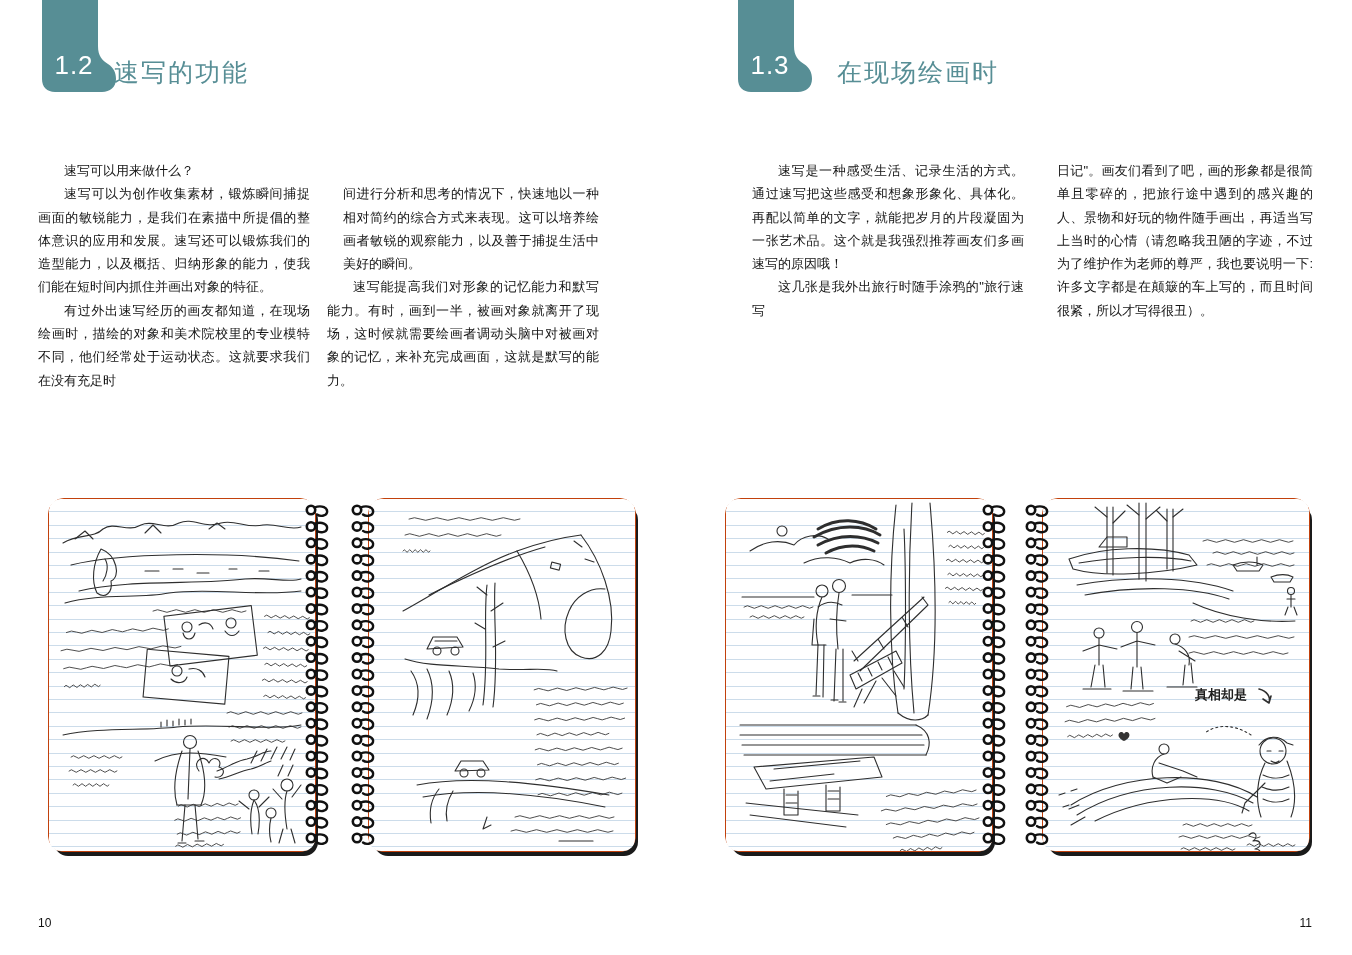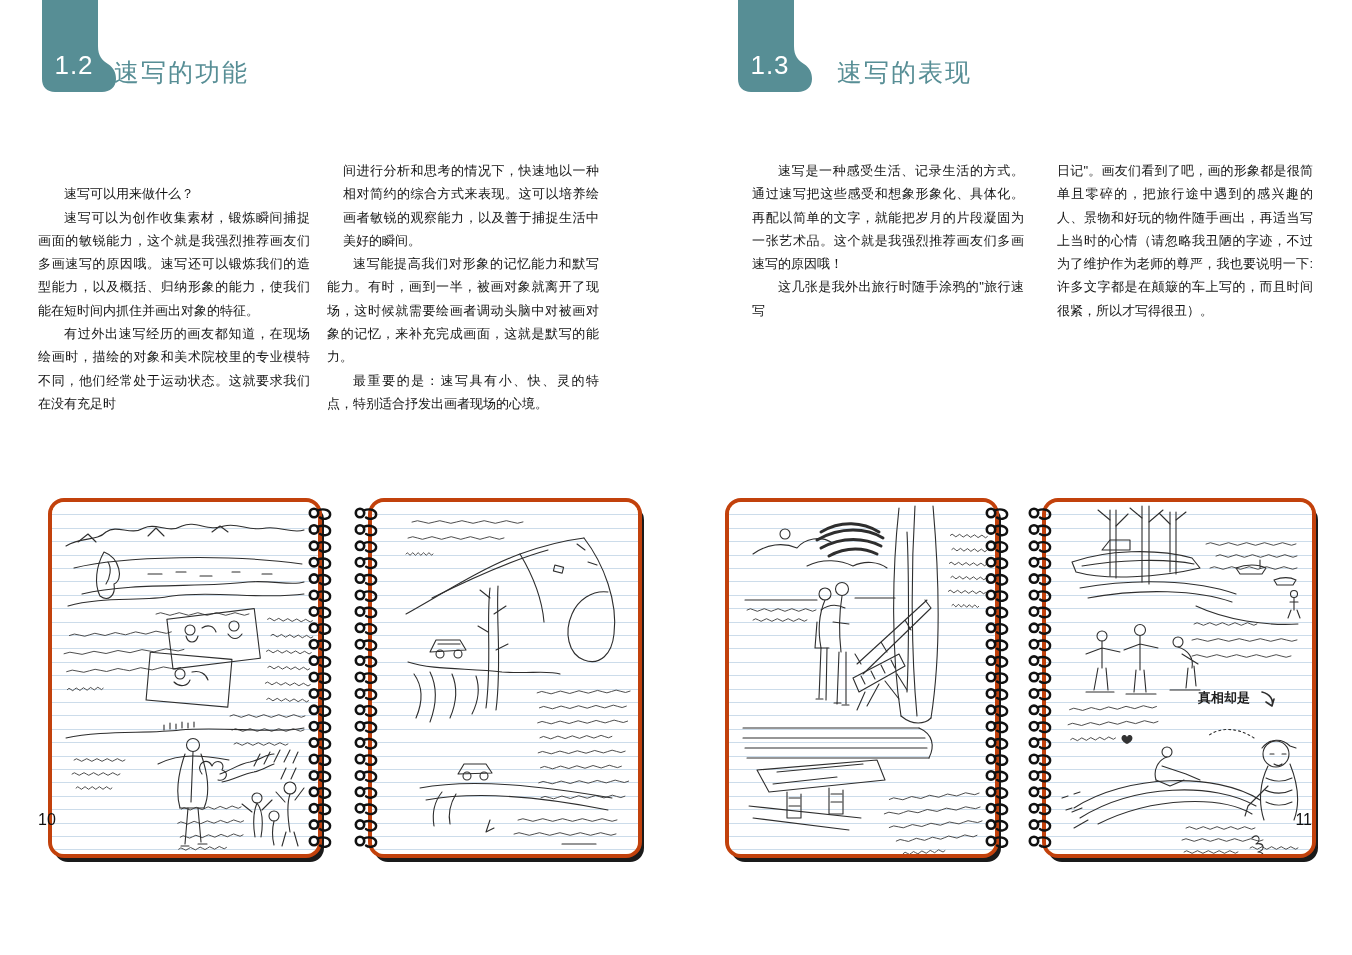--- a/index.html
+++ b/index.html
@@ -1,20 +1,20 @@
 <!DOCTYPE html>
 <html><head>
 <meta charset="utf-8">
 <style>
   html,body{margin:0;padding:0;background:#ffffff;}
   body{
     width:1352px;height:955px;position:relative;overflow:hidden;
     font-family:"Liberation Sans","DejaVu Sans",sans-serif;color:#1c1c1c;
   }
-  .page{position:absolute;top:0;width:676px;height:854px;}
+  .page{position:absolute;top:0;width:676px;height:955px;}
   #pageL{left:0;}
   #pageR{left:676px;}
 
   
   .tab{position:absolute;top:0;width:74px;height:92px;}
   #pageL .tab{left:42px;}
   #pageR .tab{left:62px;}
   .tab svg{position:absolute;left:0;top:0;}
   .tab-shape{fill:#578e95;}
   .tab .num{
@@ -30,28 +30,28 @@
 
   
   .cols{position:absolute;top:159px;display:flex;gap:17px;align-items:flex-end;}
   #pageL .cols{left:38px;}
   #pageR .cols{left:76px;}
   .col{width:272px;font-size:13px;line-height:23.3px;text-align:justify;color:#141414;}
   .col p{margin:0;text-indent:2em;}
   .col p.cont{text-indent:0;margin-left:16px;}
 
   
-  .pnum{position:absolute;bottom:25px;font-size:16px;color:#111;}
+  .pnum{position:absolute;bottom:25px;font-size:12px;color:#111;}
   #pageL .pnum{left:38px;}
   #pageR .pnum{right:40px;}
 
   
   .panel{
     position:absolute;top:498px;width:266px;height:352px;
-    border:4px solid #c2410c;border-radius:16px;background:#fdba74;
+    border:1px solid #c2410c;border-radius:16px;background:#fdba74;
     box-shadow:4px 6px 0 -2px #1a1a1a;margin:0;
   }
   .panel .paper{
     position:absolute;inset:0;border-radius:12px;overflow:hidden;
     background:repeating-linear-gradient(#ffffff 0 12.4px,#ccdcea 12.4px 13.4px);
   }
   .panel .art{position:absolute;left:0;top:0;width:266px;height:352px;}
   #panelA{left:48px;}
   #panelB{left:368px;}
   #panelC{left:49px;}
@@ -110,27 +110,26 @@
       <svg width="74" height="92" viewBox="0 0 74 92">
         <path class="tab-shape" d="M0 0 H56 V46 C56 56 60 60 66 64 C72 68 74 73 74 79 C74 87 68 92 60 92 H13 C5 92 0 87 0 79 Z"></path>
       </svg>
       <span class="num">1.2</span>
     </div>
     <h1 class="section-title">速写的功能</h1>
 
     <div class="cols">
       <div class="col">
         <p>速写可以用来做什么？</p>
-        <p>速写可以为创作收集素材，锻炼瞬间捕捉画面的敏锐能力，这个就是我强烈推荐画友们多画速写的原因哦。速写还可以锻炼我们的造型能力，以及概括、归纳形象的能力，使我们能在短时间内抓住并画出对象的特征。</p>
+        <p>速写可以为创作收集素材，锻炼瞬间捕捉画面的敏锐能力，是我们在素描中所提倡的整体意识的应用和发展。速写还可以锻炼我们的造型能力，以及概括、归纳形象的能力，使我们能在短时间内抓住并画出对象的特征。</p>
         <p>有过外出速写经历的画友都知道，在现场绘画时，描绘的对象和美术院校里的专业模特不同，他们经常处于运动状态。这就要求我们在没有充足时</p>
       </div>
       <div class="col">
         <p class="cont">间进行分析和思考的情况下，快速地以一种相对简约的综合方式来表现。这可以培养绘画者敏锐的观察能力，以及善于捕捉生活中美好的瞬间。</p>
         <p>速写能提高我们对形象的记忆能力和默写能力。有时，画到一半，被画对象就离开了现场，这时候就需要绘画者调动头脑中对被画对象的记忆，来补充完成画面，这就是默写的能力。</p>
-        <p>最重要的是：速写具有小、快、灵的特点，特别适合抒发出画者现场的心境。</p>
       </div>
     </div>
 
     <figure class="panel" id="panelA">
       <div class="paper"></div>
       <svg class="art" viewBox="0 0 266 352">
         <g class="ink">
           <path d="M14 44 C30 34 44 40 54 30 C66 22 78 34 92 26 C104 20 116 32 130 24 C144 18 156 30 172 24 C186 20 198 30 214 26 C228 24 240 32 252 28"></path>
           <path d="M26 40 l10 -8 8 8 M96 34 l8 -8 8 8 M160 30 l8 -6 8 6"></path>
           <path d="M22 66 C70 54 180 52 250 62"></path>
@@ -258,21 +257,21 @@
   </section>
 
   <section class="page" id="pageR">
 
     <div class="tab">
       <svg width="74" height="92" viewBox="0 0 74 92">
         <path class="tab-shape" d="M0 0 H56 V46 C56 56 60 60 66 64 C72 68 74 73 74 79 C74 87 68 92 60 92 H13 C5 92 0 87 0 79 Z"></path>
       </svg>
       <span class="num">1.3</span>
     </div>
-    <h1 class="section-title">速写的表现</h1>
+    <h1 class="section-title">在现场绘画时</h1>
 
     <div class="cols">
       <div class="col">
         <p>速写是一种感受生活、记录生活的方式。通过速写把这些感受和想象形象化、具体化。再配以简单的文字，就能把岁月的片段凝固为一张艺术品。这个就是我强烈推荐画友们多画速写的原因哦！</p>
         <p>这几张是我外出旅行时随手涂鸦的"旅行速写</p>
       </div>
       <div class="col">
         <p class="cont">日记"。画友们看到了吧，画的形象都是很简单且零碎的，把旅行途中遇到的感兴趣的人、景物和好玩的物件随手画出，再适当写上当时的心情（请忽略我丑陋的字迹，不过为了维护作为老师的尊严，我也要说明一下: 许多文字都是在颠簸的车上写的，而且时间很紧，所以才写得很丑）。</p>
       </div>
     </div>

